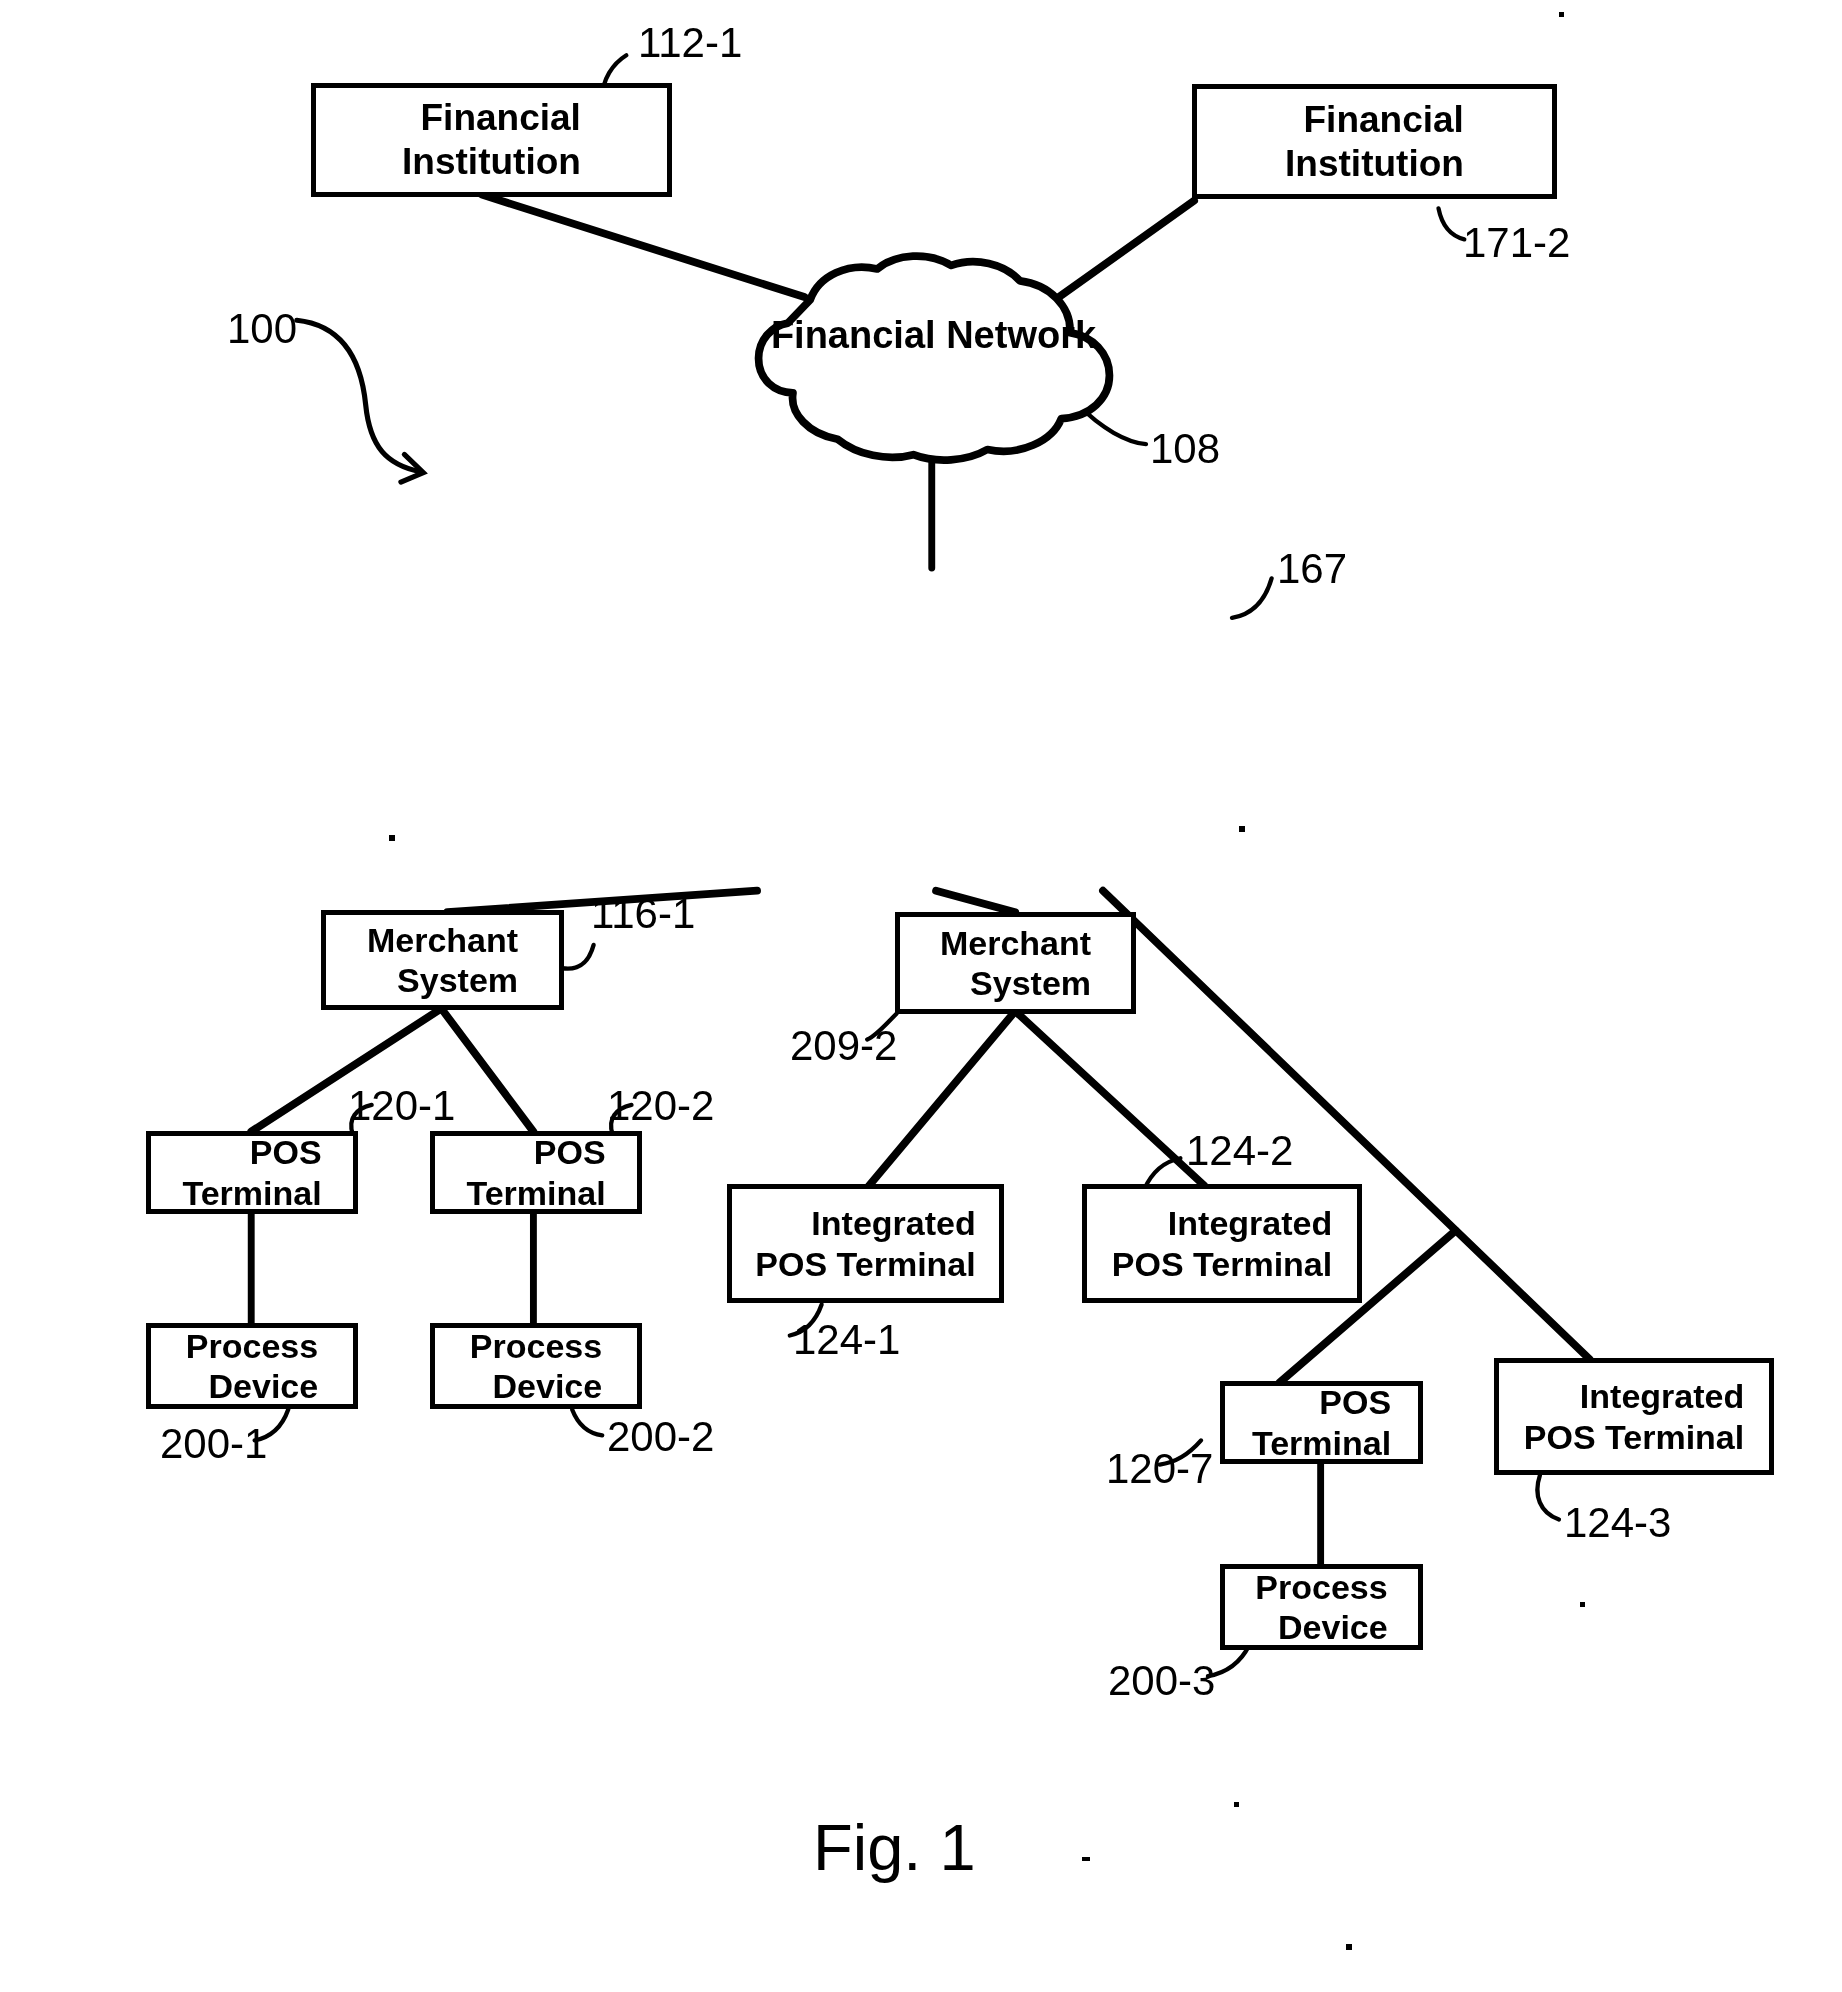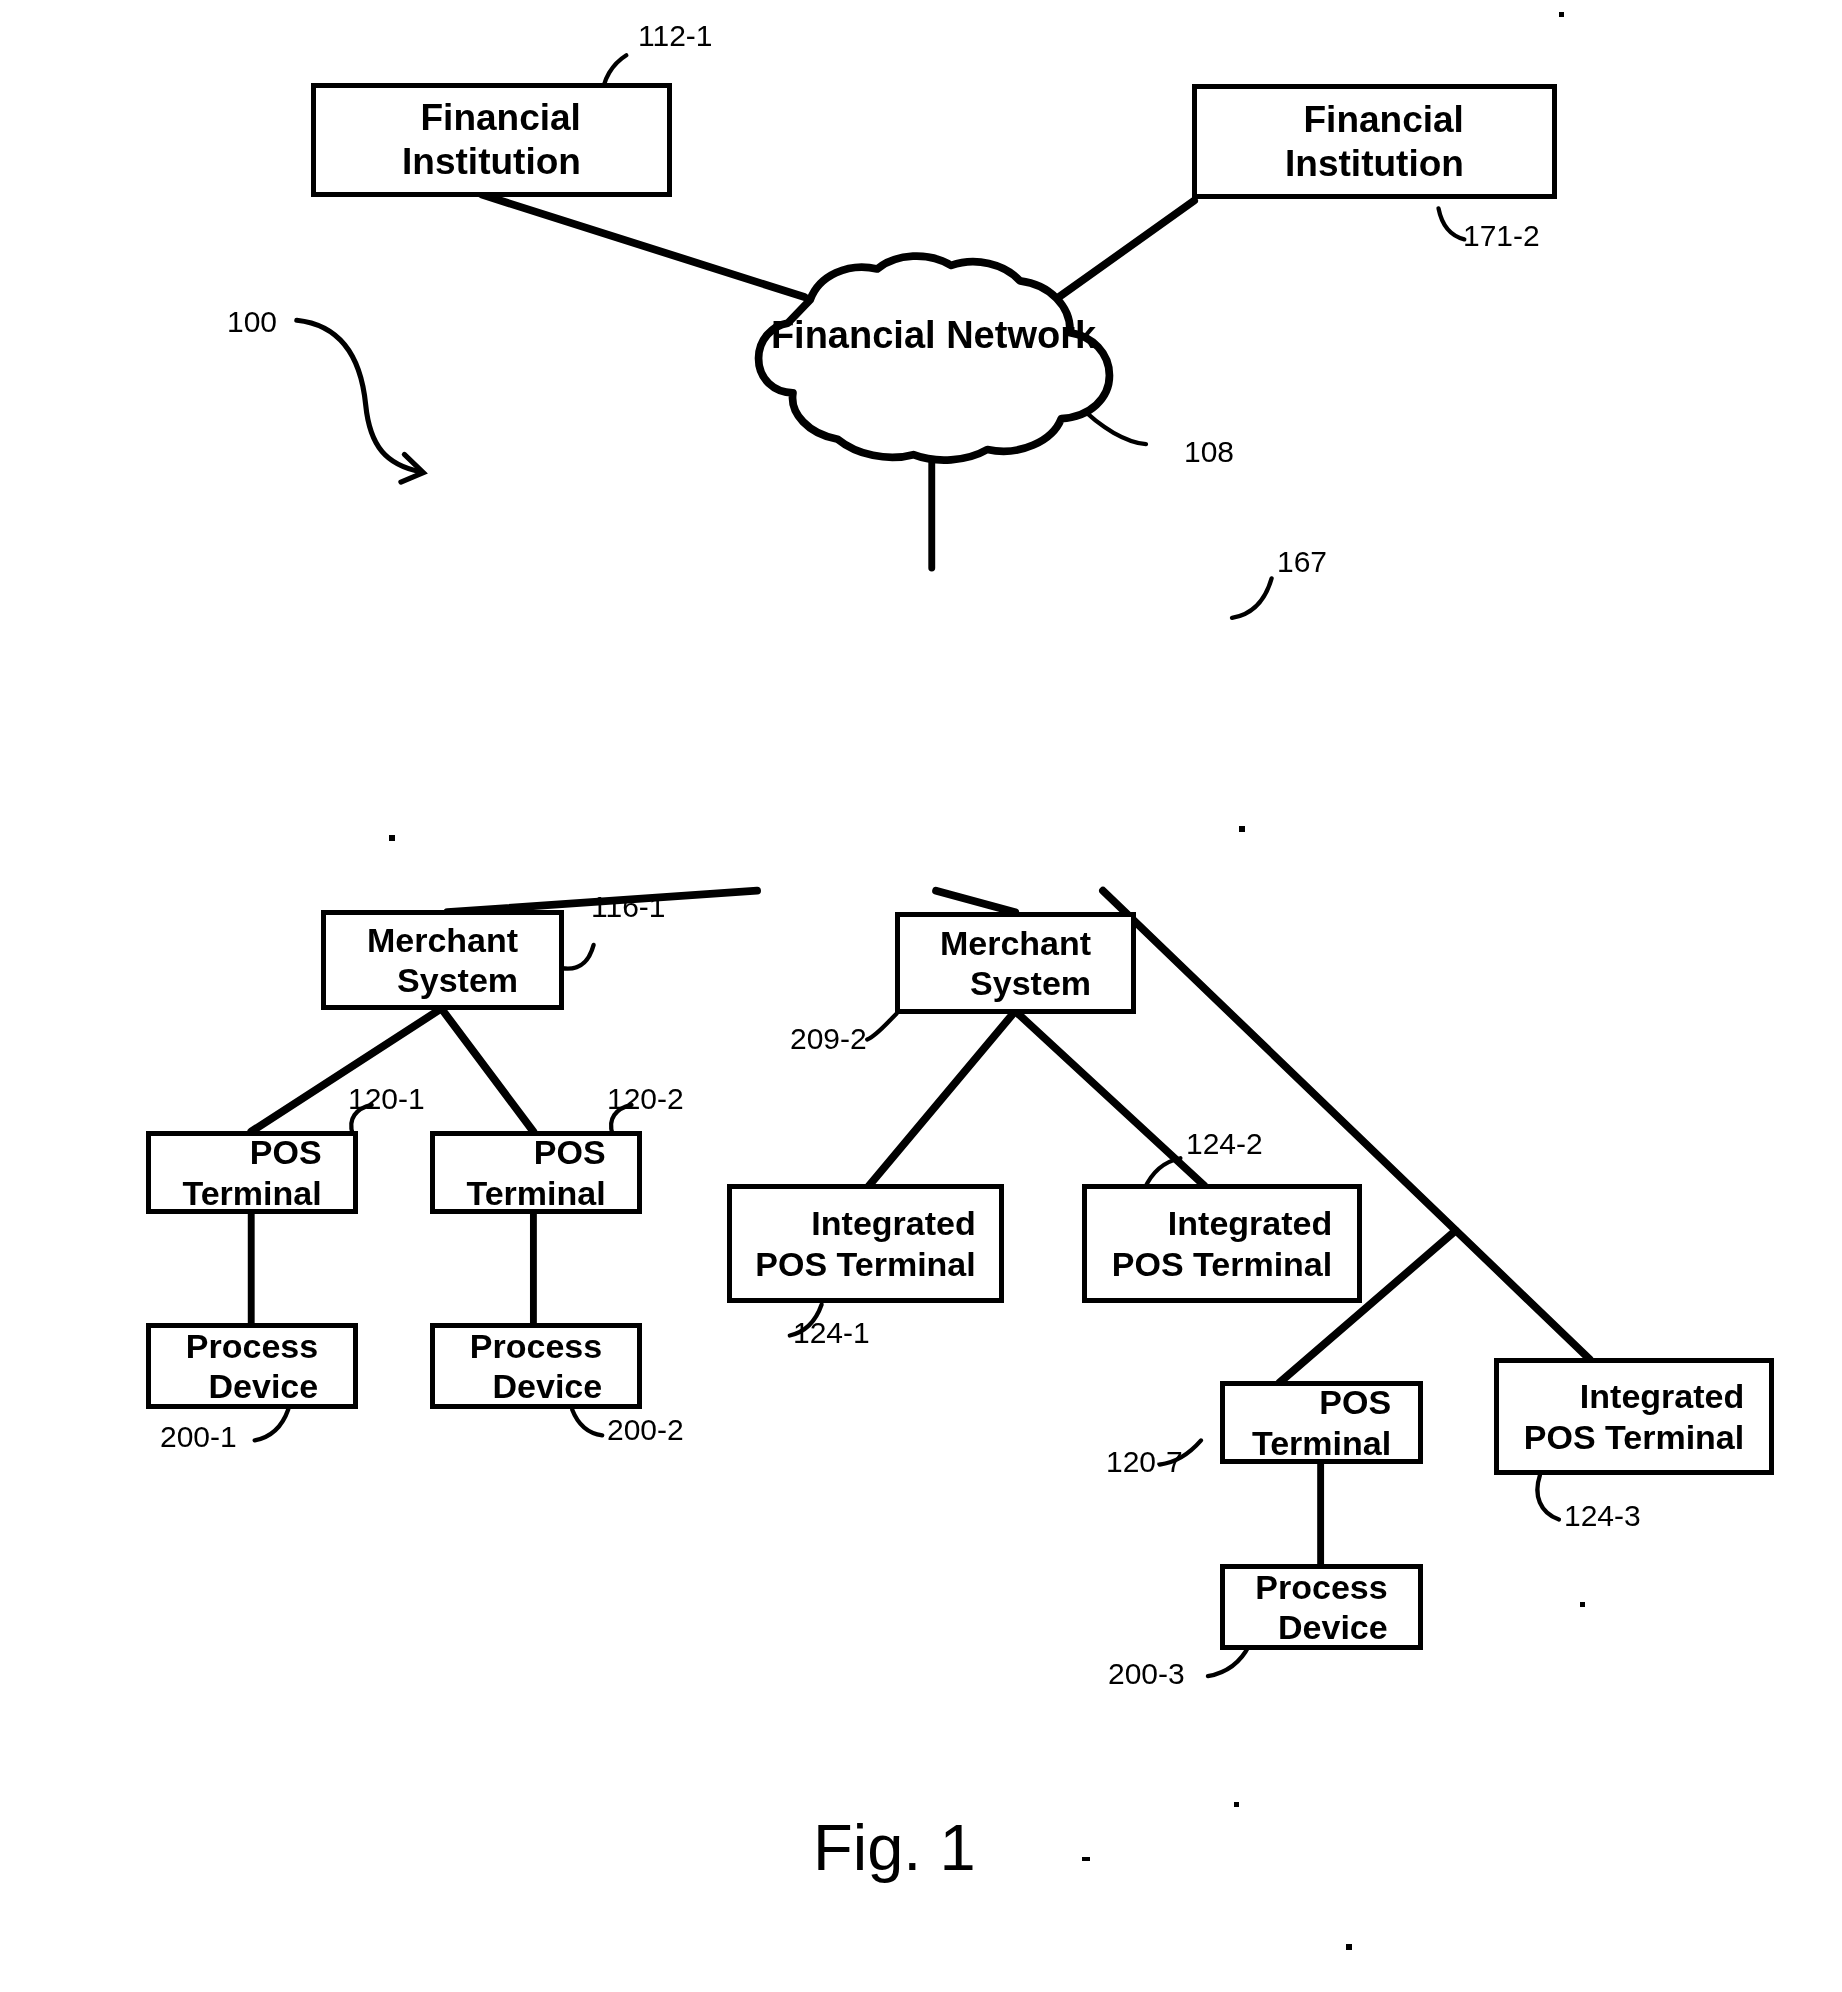--- a/index.html
+++ b/index.html
@@ -47,21 +47,21 @@
     color: #000;
     white-space: nowrap;
     z-index: 4;
   }
   .ref {
     position: absolute;
     font-weight: normal;
     color: #000;
     white-space: nowrap;
     z-index: 5;
-    font-size: 30px;
+    font-size: 42px;
   }
   .figcap {
     position: absolute;
     font-weight: normal;
     color: #000;
     white-space: nowrap;
     z-index: 5;
   }
   .speck {
     position: absolute;
@@ -190,21 +190,21 @@
   </div>
 
   <div class="node" style="left:1494px; top:1358px; width:280px; height:117px; font-size:34px;">
     <span class="lbl">Integrated<br>POS Terminal</span>
   </div>
 
   <div class="ref" style="left:638px; top:19px;">112-1</div>
 
   <div class="ref" style="left:1463px; top:219px;">171-2</div>
 
-  <div class="ref" style="left:1150px; top:435px;margin-left:34px;">108</div>
+  <div class="ref" style="left:1150px; top:425px;">108</div>
 
   <div class="ref" style="left:1277px; top:545px;">167</div>
 
   <div class="ref" style="left:591px; top:890px;">116-1</div>
 
   <div class="ref" style="left:790px; top:1022px;">209-2</div>
 
   <div class="ref" style="left:348px; top:1082px;">120-1</div>
 
   <div class="ref" style="left:607px; top:1082px;">120-2</div>

